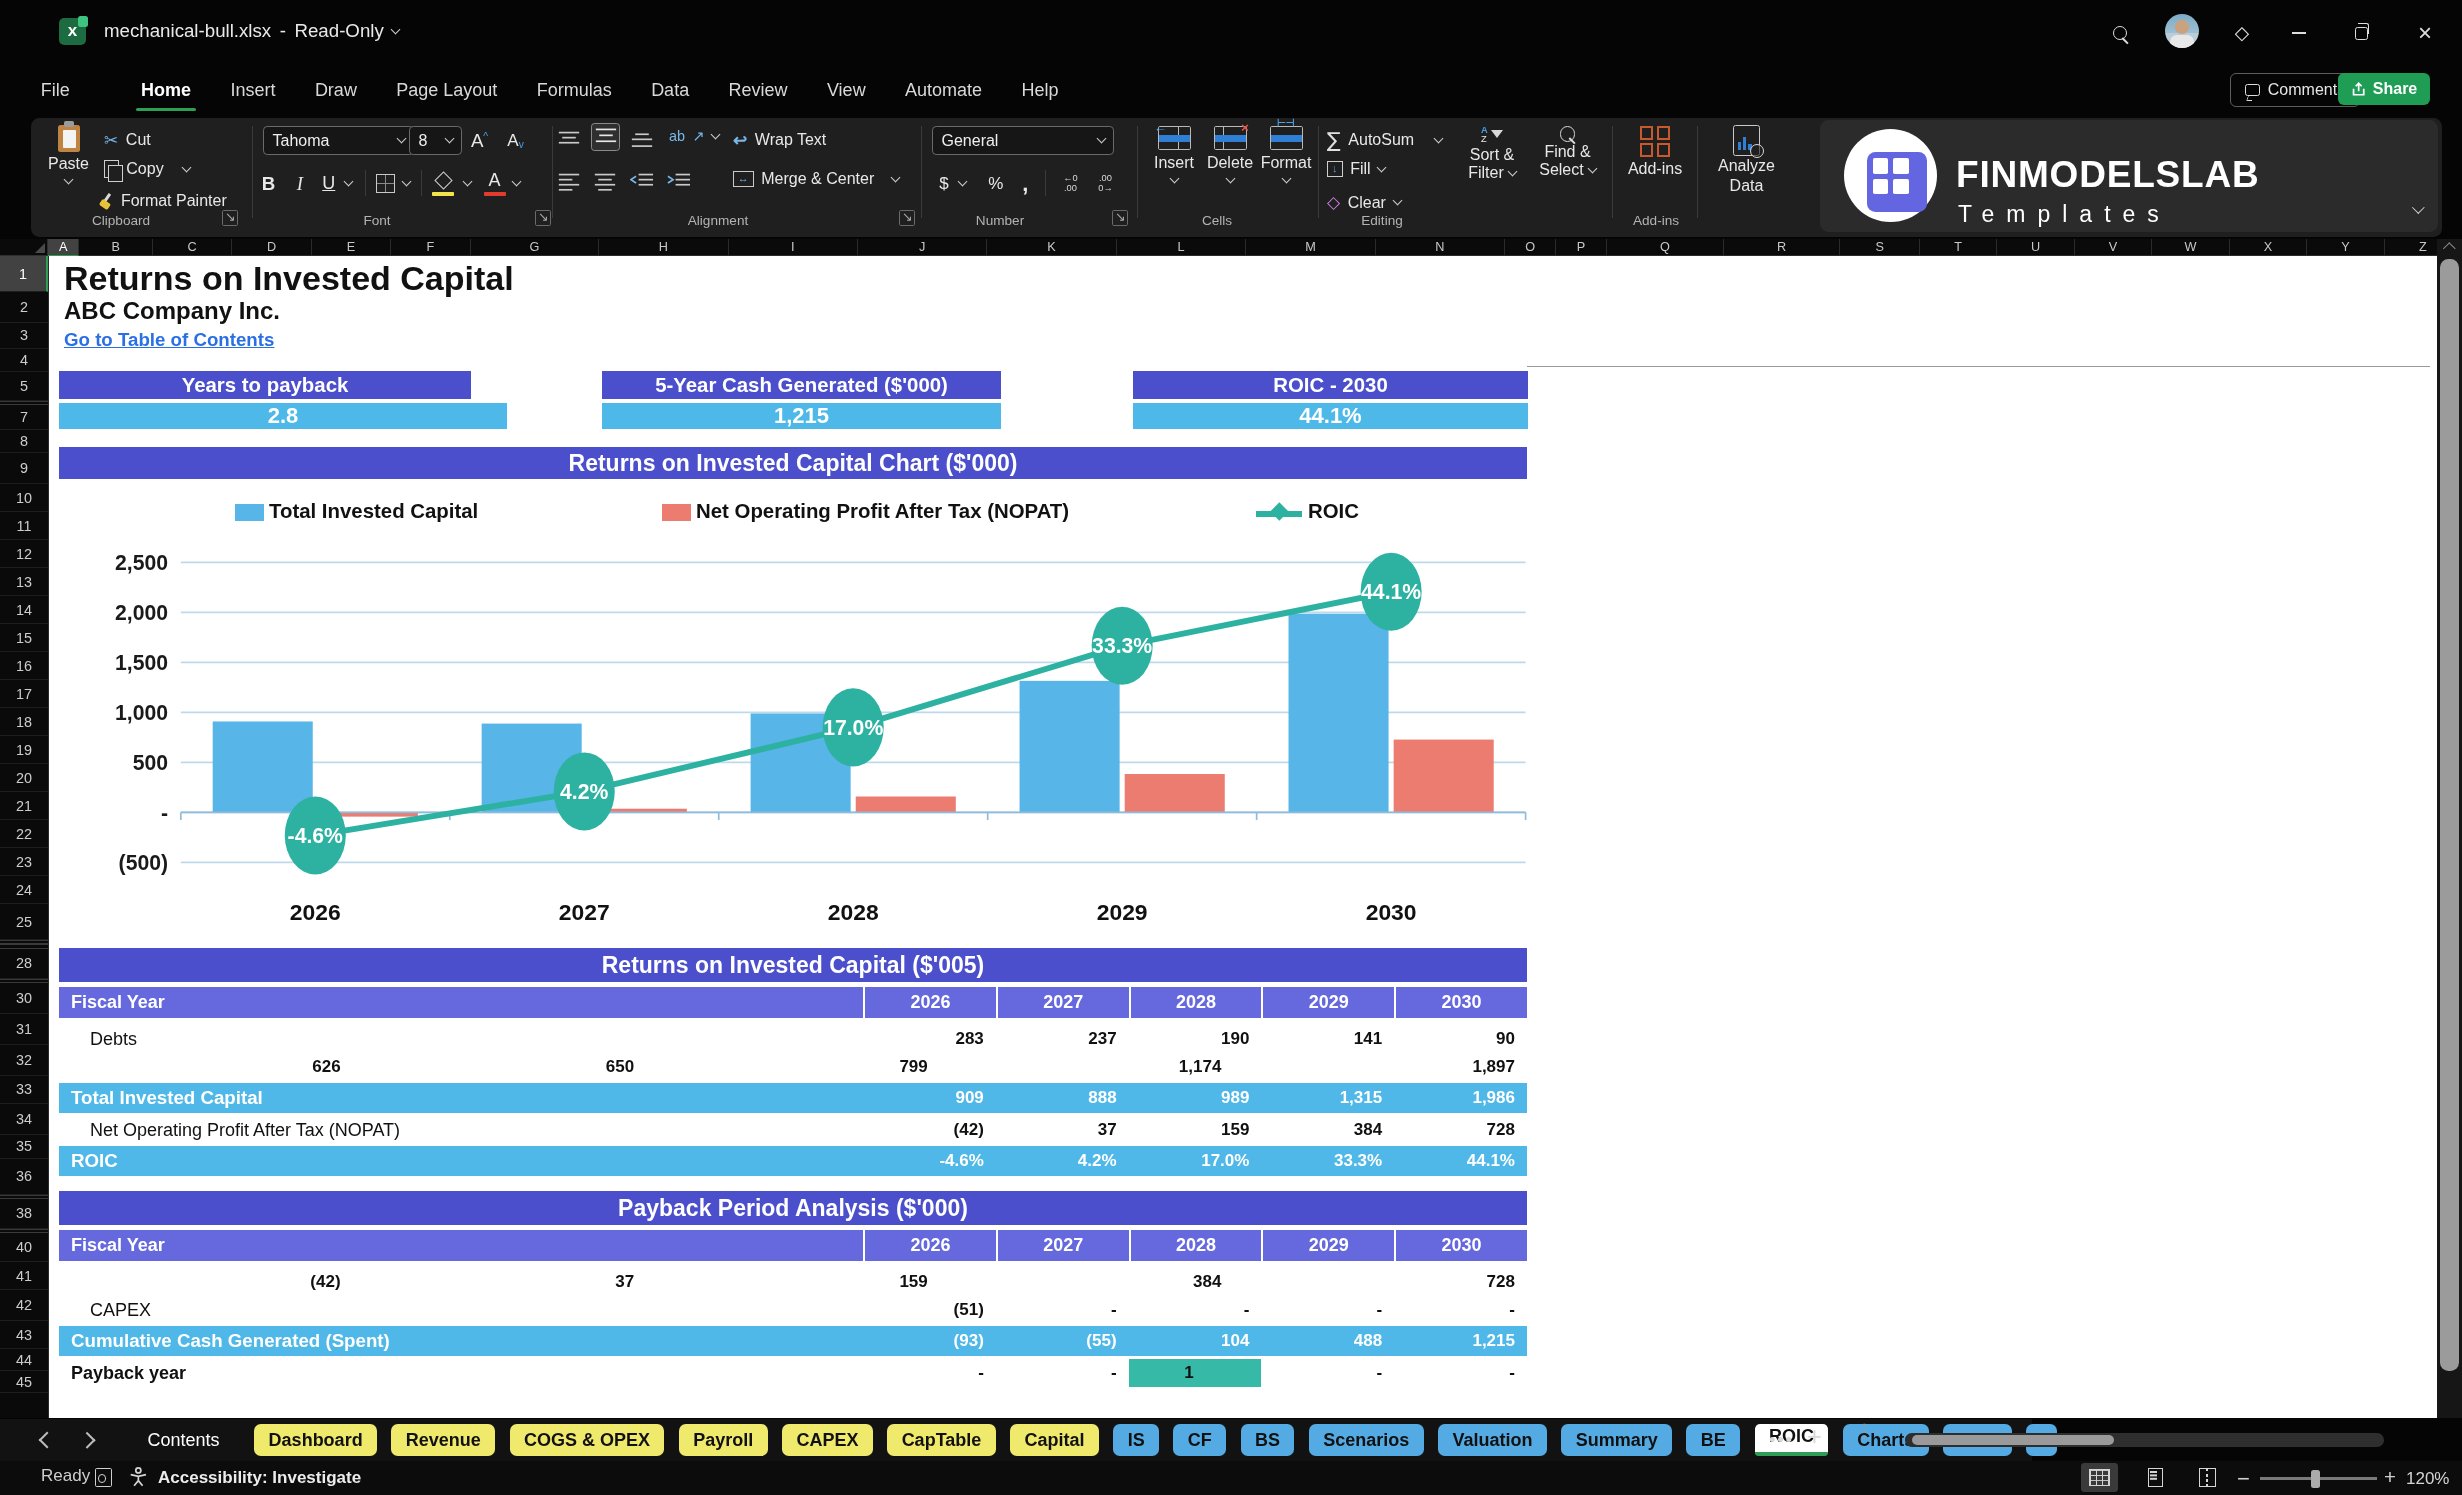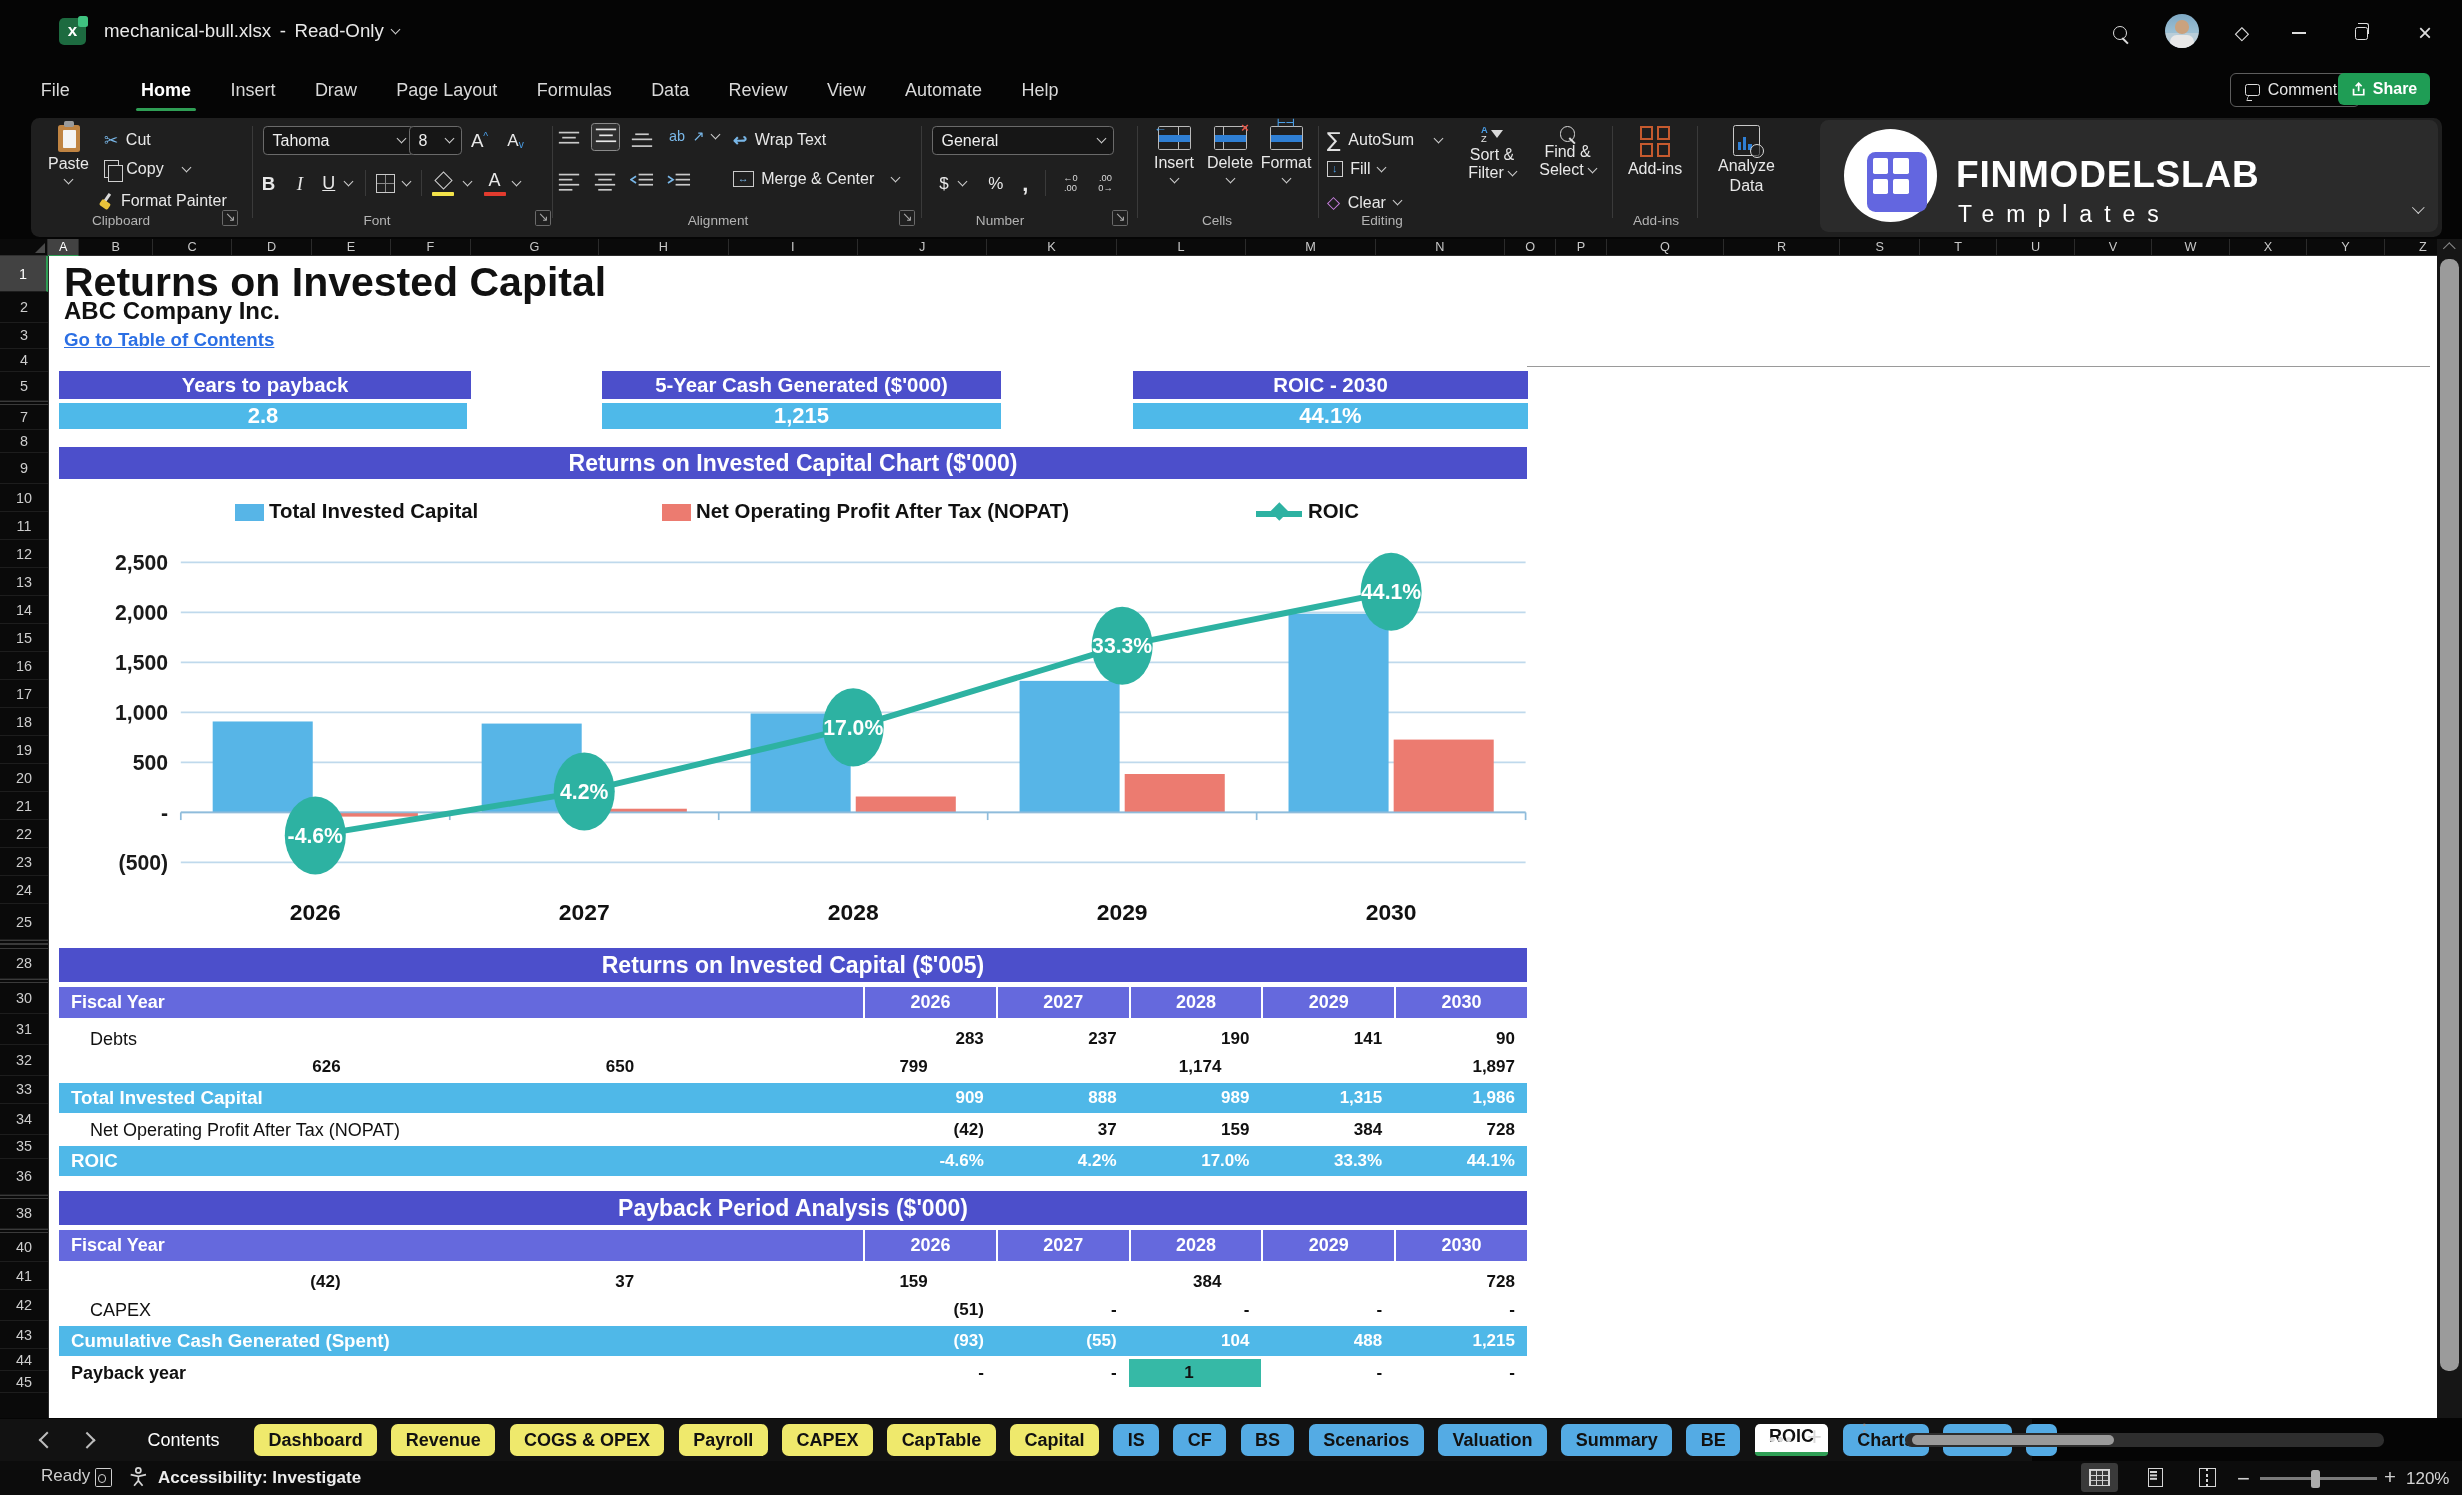--- a/index.html
+++ b/index.html
@@ -96,21 +96,21 @@
   #select-all::after{content:"";position:absolute;right:1.7px;bottom:1.7px;border-left:10.2px solid transparent;border-bottom:10.2px solid #4a4a4a;}
   .col{height:17px;box-sizing:border-box;border-right:0.8px solid #2b2b2b;border-bottom:0.8px solid #2b2b2b;font-size:12.7px;color:#c8c8c8;text-align:center;line-height:16px;}
   .col.sel{background:#424242;color:#fff;border-bottom:1.7px solid #2f9e55;}
   
   #sheet{position:absolute;left:0;top:256px;width:2437px;height:1162px;background:#fff;}
   #rowhdr{position:absolute;left:0;top:0;width:49px;height:1162px;background:#0a0a0a;border-right:0.8px solid #2b2b2b;box-sizing:border-box;}
   .row{box-sizing:border-box;font-size:14.4px;color:#cdcdcd;text-align:center;display:flex;align-items:center;justify-content:center;border-bottom:0.8px solid #1d1d1d;}
   .row.sel{background:#424242;color:#fff;border-right:2.5px solid #2f9e55;}
   .row.hid{border-top:0.8px solid #3a3a3a;border-bottom:0.8px solid #3a3a3a;}
   #pane-line{position:absolute;left:1527px;top:110px;width:903px;height:0.8px;background:#9a9a9a;}
-  #sheet-title{position:absolute;left:64px;top:3.4px;font-size:41px;font-weight:800;color:#111;}
+  #sheet-title{position:absolute;left:64px;top:3.4px;font-size:34px;font-weight:800;color:#111;}
   #sheet-company{position:absolute;left:64px;top:41px;font-size:24px;font-weight:800;color:#111;}
   #sheet-link{position:absolute;left:64px;top:73px;font-size:18.7px;font-weight:700;color:#2b6fe4;text-decoration:underline;}
   .kpi-h{position:absolute;height:28px;background:#4c4fcb;color:#fff;font-size:20.4px;font-weight:700;text-align:center;line-height:28px;}
   .kpi-v{position:absolute;height:26px;background:#4eb9e9;color:#fff;font-size:22px;font-weight:700;text-align:center;line-height:26px;}
   #chart-titlebar{position:absolute;left:59px;top:191px;width:1468px;height:32px;background:#4c4fcb;color:#fff;font-size:23px;font-weight:700;text-align:center;line-height:32px;}
   .leg-sw{position:absolute;top:248px;width:29px;height:17px;}
   .leg-tx{position:absolute;top:244px;font-size:20.4px;font-weight:700;color:#111;}
   .leg-line{position:absolute;top:255px;width:46px;height:6px;background:#2db2a2;}
   .leg-diam{position:absolute;top:249px;width:12.7px;height:12.7px;background:#2db2a2;transform:rotate(45deg);}
   #chartsvg{position:absolute;left:59px;top:280px;}
@@ -597,21 +597,21 @@
         <div class="row" style="height: 28px;">43</div>
         <div class="row" style="height: 22px;">44</div>
         <div class="row" style="height: 22px;">45</div>
       </div>
     <div id="pane-line"></div>
     <div id="sheet-title">Returns on Invested Capital</div>
     <div id="sheet-company">ABC Company Inc.</div>
     <div id="sheet-link">Go to Table of Contents</div>
     <div id="kpis">
         <div class="kpi-h" style="left: 59px; width: 412px; top: 115px;">Years to payback</div>
-        <div class="kpi-v" style="left: 59px; width: 408px; top: 147px;">2.8</div>
+        <div class="kpi-v" style="left: 59px; width: 448px; top: 147px;">2.8</div>
         <div class="kpi-h" style="left: 602px; width: 399px; top: 115px;">5-Year Cash Generated ($'000)</div>
         <div class="kpi-v" style="left: 602px; width: 399px; top: 147px;">1,215</div>
         <div class="kpi-h" style="left: 1133px; width: 395px; top: 115px;">ROIC - 2030</div>
         <div class="kpi-v" style="left: 1133px; width: 395px; top: 147px;">44.1%</div>
       </div>
     <div id="chart-titlebar">Returns on Invested Capital Chart ($'000)</div>
     <div id="legend">
         <span class="leg-sw" style="left: 235px; background: rgb(87, 181, 231);"></span>
         <span class="leg-tx" style="left: 269px;">Total Invested Capital</span>
         <span class="leg-sw" style="left: 662px; background: rgb(236, 123, 112);"></span>

